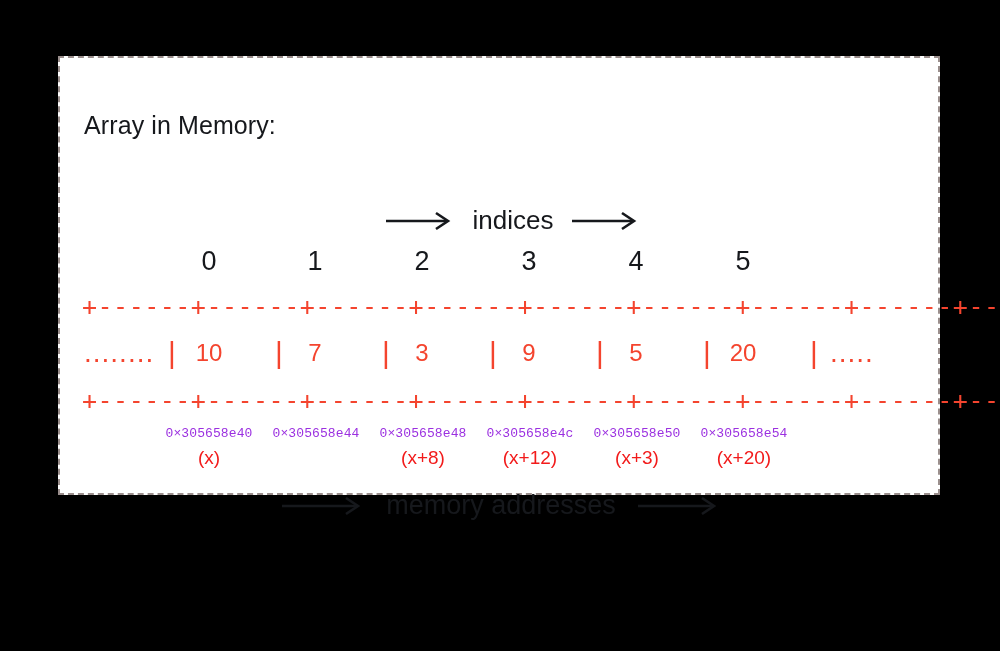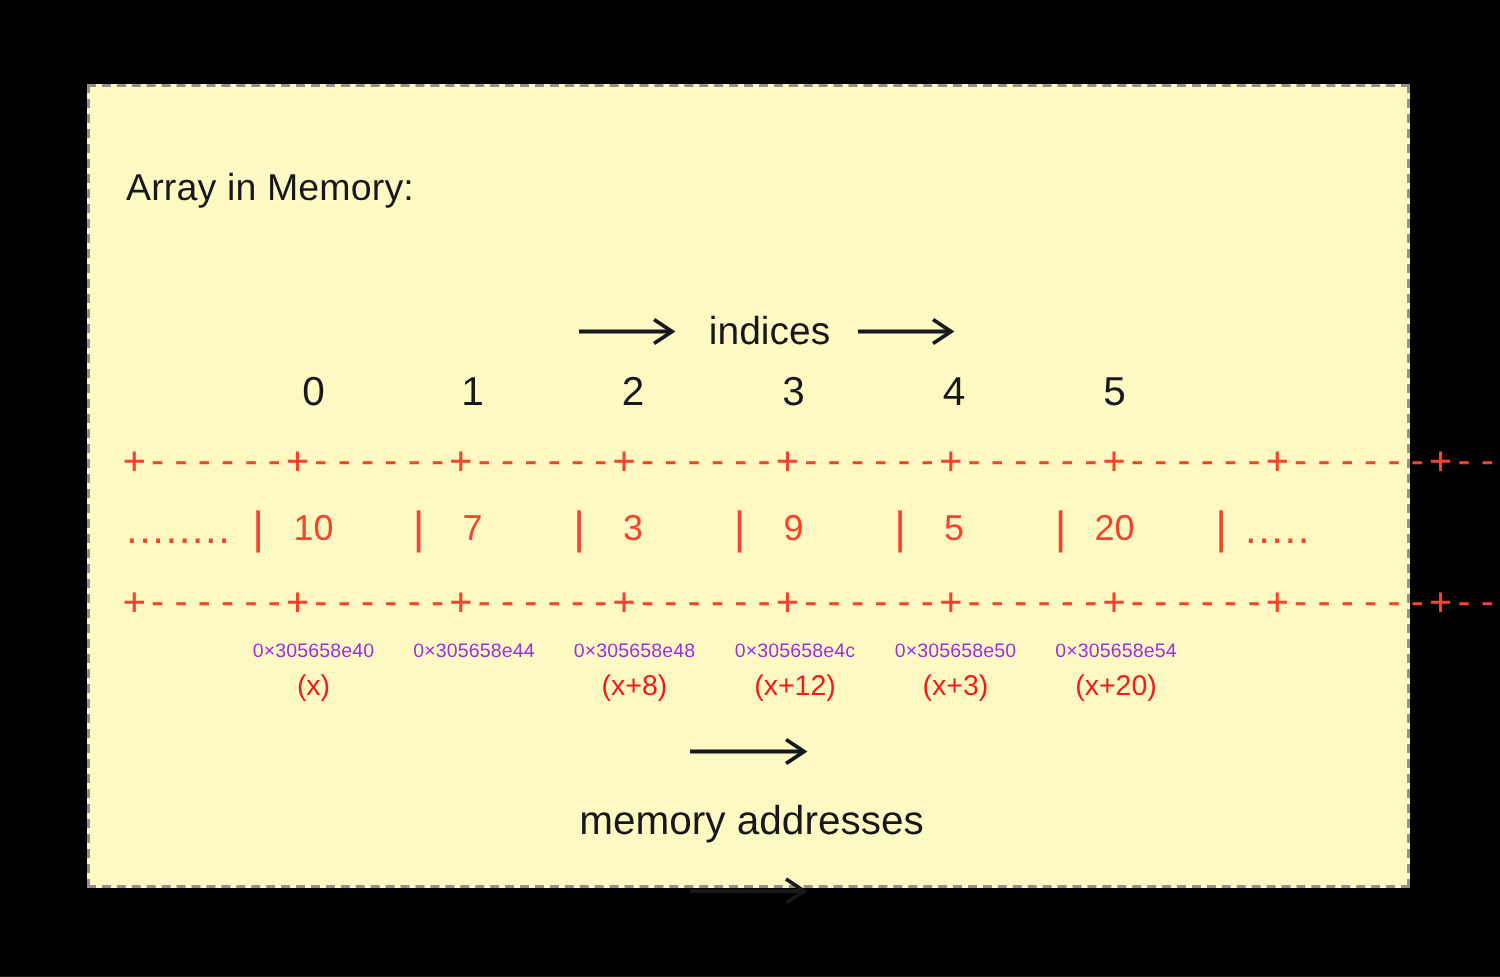--- a/index.html
+++ b/index.html
@@ -20,22 +20,22 @@
     height: 651px;
     background: #000000;
   }
 
   
   .panel {
     position: absolute;
     left: 58px;
     top: 56px;
     width: 882px;
-    height: 536px;
-    background: #fef9c3;
+    height: 439px;
+    background: #ffffff;
     border: 2px dashed #9a8e8c;
     box-sizing: border-box;
   }
 
   
   .title {
     position: absolute;
     left: 24px;
     top: 53px;
     font-size: 25px;
@@ -135,21 +135,21 @@
     margin-top: 12px;
     height: 56px;
   }
   .addr-col {
     position: absolute;
     top: 0;
     width: 120px;
     text-align: center;
   }
   .addr-hex {
-    font-family: Liberation Sans, sans-serif;
+    font-family: Liberation Mono, monospace;
     font-size: 13px;
     color: #9b30e0;
     white-space: nowrap;
     letter-spacing: 0.1px;
   }
   .addr-off {
     font-family: "Liberation Sans", sans-serif;
     font-size: 19px;
     color: #f21b1b;
     margin-top: 6px;
@@ -159,21 +159,20 @@
   
   .caption-row {
     position: absolute;
     left: 0;
     top: 432px;
     width: 882px;
     display: flex;
     align-items: center;
     justify-content: center;
     gap: 20px;
-    flex-direction: column;
   }
   .caption-label {
     font-size: 27px;
     color: #16181c;
   }
 </style>
 </head>
 <body>
 
 <div id="canvas">

